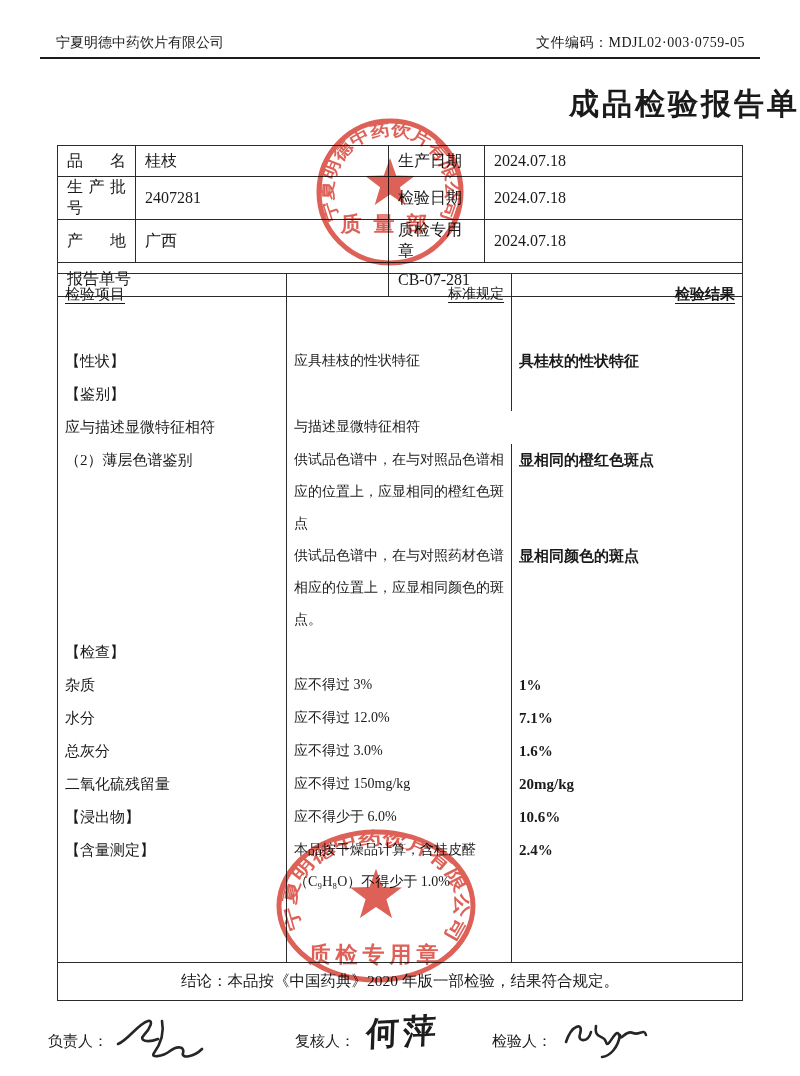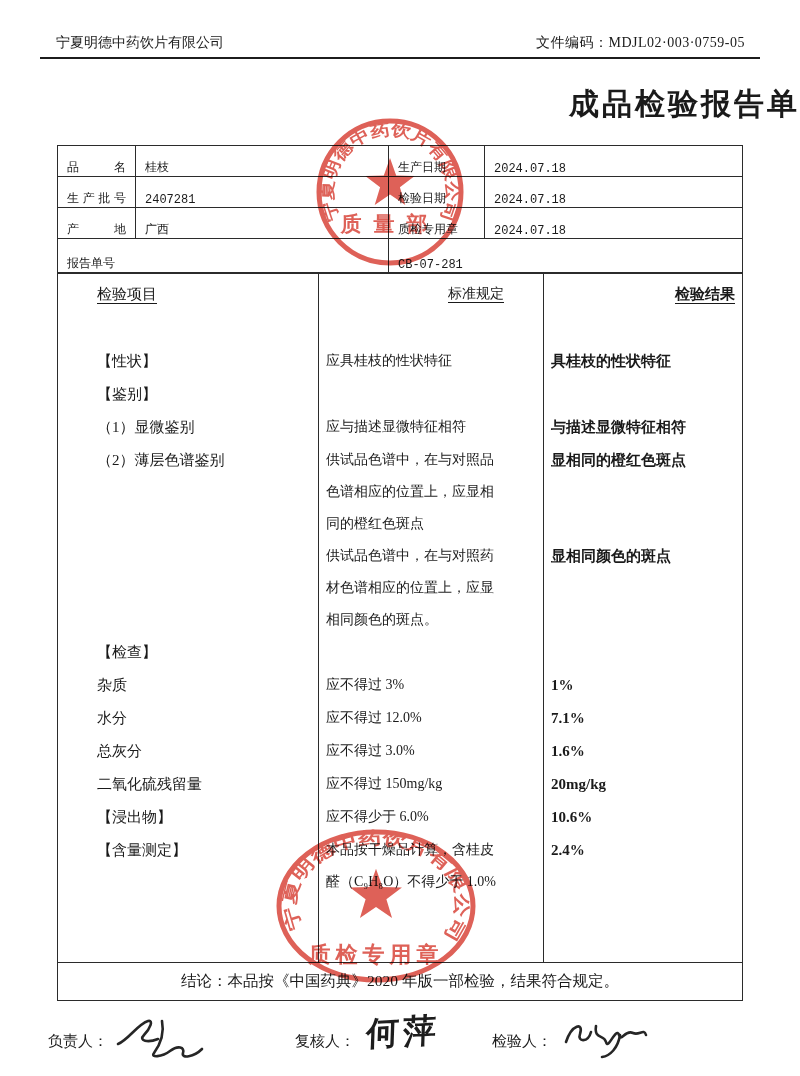--- a/index.html
+++ b/index.html
@@ -17,28 +17,28 @@
   .ph-rule  { position:absolute; left:40px; top:57px; width:720px; height:2px; background:#1c1c1c; }
   
   .title { position:absolute; left:0; top:84px; width:100%; text-align:right;
            font-size:30px; font-weight:700; letter-spacing:3px; }
   
   .info-table { position:absolute; left:57px; top:145px; width:686px;
                 border:1px solid #2b2b2b; }
   .info-row { display:grid; grid-template-columns:77px 253px 96px 258px;
               border-bottom:1px solid #2b2b2b; min-height:31px; }
   .info-row-last { display:grid; grid-template-columns:330px 354px; min-height:33px; }
-  .ic { display:flex; align-items:flex-end; padding:0 9px; font-size:12px;font-family:Liberation Mono, monospace; }
+  .ic { display:flex; align-items:center; padding:0 9px; font-size:16px; }
   .ic + .ic { border-left:1px solid #2b2b2b; }
   .ic-spread span { display:block; width:100%; text-align:justify; text-align-last:justify; }
   
   .main-table { position:absolute; left:57px; top:273px; width:686px; border:1px solid #2b2b2b; }
   .mt-body { display:flex; flex-direction:column; height:688px; }
   .irow { display:grid; grid-template-columns:228px 225px 1fr; min-height:33px; }
-  .irow > .cell { padding:0 7px; line-height:32px; font-size:15px;margin-left:32px; }
+  .irow > .cell { padding:0 7px; line-height:32px; font-size:15px; }
   .irow > .cell:nth-child(2) { border-left:1px solid #2b2b2b; font-size:14px; }
   .irow > .cell:nth-child(3) { border-left:1px solid #2b2b2b;font-weight:bold; }
   .hdr-row { min-height:38px; }
   .hdr-row .cell { padding-top:8px; line-height:24px; }
   .hdr-row .cell:nth-child(2), .hdr-row .cell:nth-child(3) { text-align:right; }
   .hdr-row u { text-decoration:underline; text-underline-offset:4px; }
   .spacer-row { height:26px; }
   .filler-row { flex:1; }
   .conclusion-row { border-top:1px solid #2b2b2b; height:38px; display:flex;
                     align-items:center; justify-content:center; font-size:15.5px; }
@@ -147,21 +147,20 @@
           <div class="cell">具桂枝的性状特征</div>
         </div>
       
         <div class="irow">
           <div class="cell">【鉴别】</div>
           <div class="cell"></div>
           <div class="cell"></div>
         </div>
       
         <div class="irow">
-          <div class="cell">（1）显微鉴别</div>
           <div class="cell">应与描述显微特征相符</div>
           <div class="cell">与描述显微特征相符</div>
         </div>
       
         <div class="irow">
           <div class="cell">（2）薄层色谱鉴别</div>
           <div class="cell">供试品色谱中，在与对照品色谱相应的位置上，应显相同的橙红色斑点</div>
           <div class="cell">显相同的橙红色斑点</div>
         </div>
       

